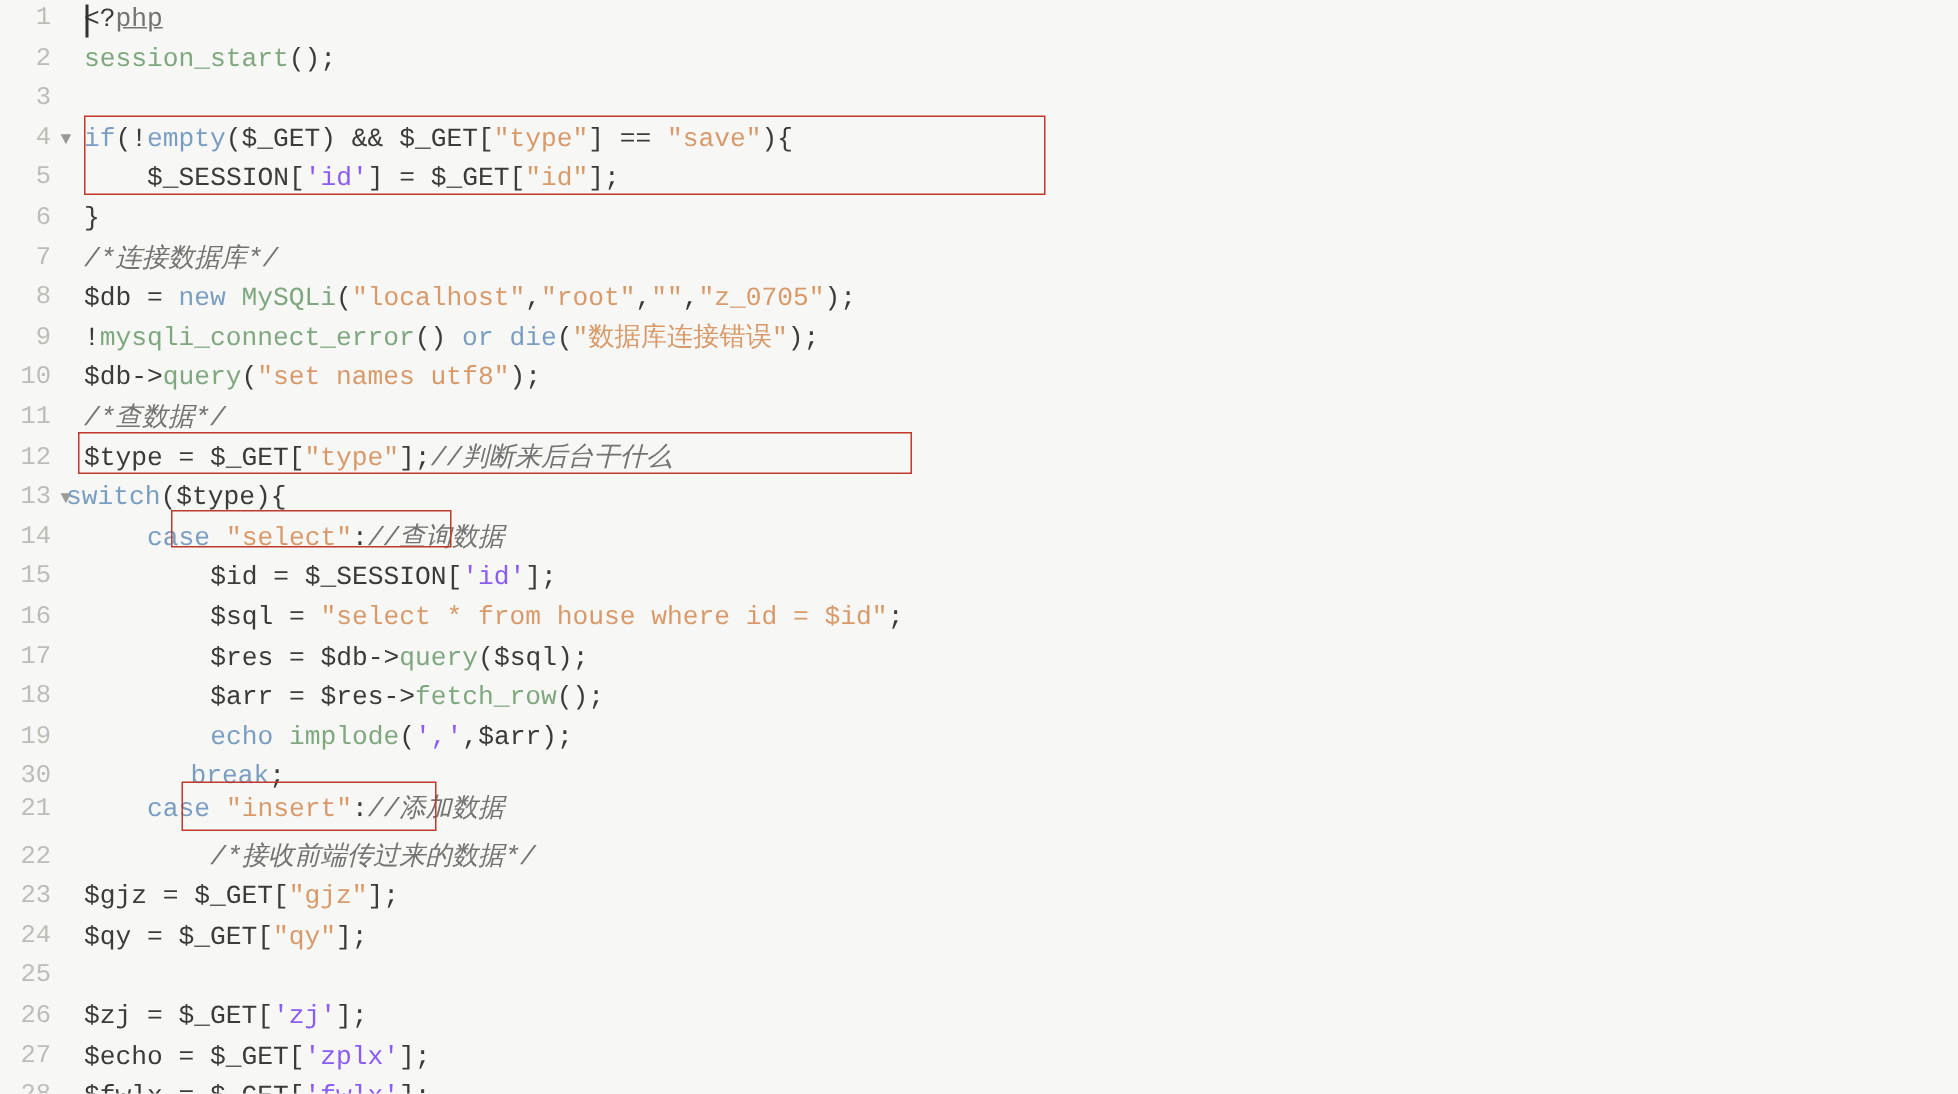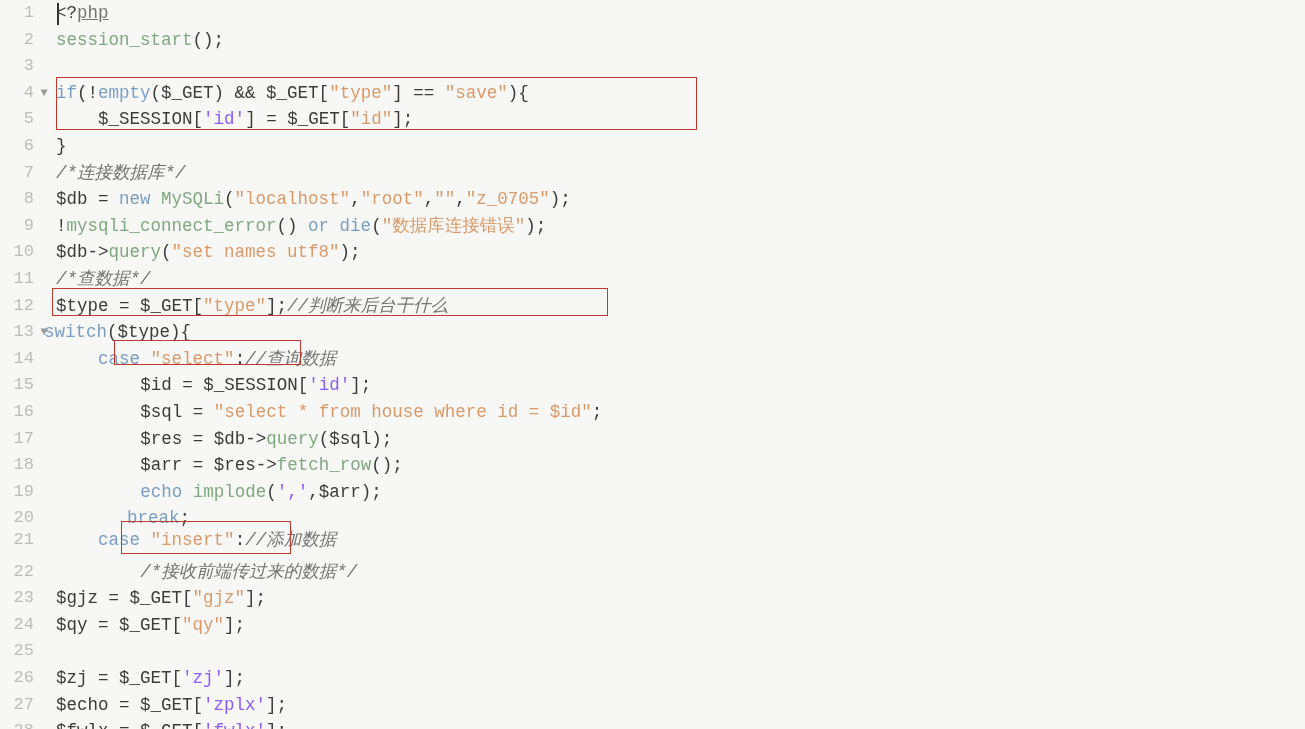--- a/index.html
+++ b/index.html
@@ -111,21 +111,21 @@
       <div class="line" style="top: 239.4px; position: absolute; left: 0px; right: 0px;"><span class="gutter-num">10</span><span class="code-text" style="left: 56px;"><span class="tok-var">$db</span><span class="tok-punc">-&gt;</span><span class="tok-fn">query</span><span class="tok-punc">(</span><span class="tok-str">"set names utf8"</span><span class="tok-punc">);</span></span></div>
       <div class="line" style="top: 266px; position: absolute; left: 0px; right: 0px;"><span class="gutter-num">11</span><span class="code-text" style="left: 56px;"><span class="tok-comment">/*查数据*/</span></span></div>
       <div class="line" style="top: 292.6px; position: absolute; left: 0px; right: 0px;"><span class="gutter-num">12</span><span class="code-text" style="left: 56px;"><span class="tok-var">$type</span><span class="tok-punc"> = </span><span class="tok-var">$_GET</span><span class="tok-punc">[</span><span class="tok-str">"type"</span><span class="tok-punc">];</span><span class="tok-comment">//判断来后台干什么</span></span></div>
       <div class="line" style="top: 319.2px; position: absolute; left: 0px; right: 0px;"><span class="gutter-num">13</span><span class="fold">▼</span><span class="code-text" style="left: 44px;"><span class="tok-kw">switch</span><span class="tok-punc">(</span><span class="tok-var">$type</span><span class="tok-punc">){</span></span></div>
       <div class="line" style="top: 345.8px; position: absolute; left: 0px; right: 0px;"><span class="gutter-num">14</span><span class="code-text" style="left: 98.08px;"><span class="tok-kw">case</span><span class="tok-punc"> </span><span class="tok-str">"select"</span><span class="tok-punc">:</span><span class="tok-comment">//查询数据</span></span></div>
       <div class="line" style="top: 372.4px; position: absolute; left: 0px; right: 0px;"><span class="gutter-num">15</span><span class="code-text" style="left: 140.16px;"><span class="tok-var">$id</span><span class="tok-punc"> = </span><span class="tok-var">$_SESSION</span><span class="tok-punc">[</span><span class="tok-str2">'id'</span><span class="tok-punc">];</span></span></div>
       <div class="line" style="top: 399px; position: absolute; left: 0px; right: 0px;"><span class="gutter-num">16</span><span class="code-text" style="left: 140.16px;"><span class="tok-var">$sql</span><span class="tok-punc"> = </span><span class="tok-str">"select * from house where id = $id"</span><span class="tok-punc">;</span></span></div>
       <div class="line" style="top: 425.6px; position: absolute; left: 0px; right: 0px;"><span class="gutter-num">17</span><span class="code-text" style="left: 140.16px;"><span class="tok-var">$res</span><span class="tok-punc"> = </span><span class="tok-var">$db</span><span class="tok-punc">-&gt;</span><span class="tok-fn">query</span><span class="tok-punc">(</span><span class="tok-var">$sql</span><span class="tok-punc">);</span></span></div>
       <div class="line" style="top: 452.2px; position: absolute; left: 0px; right: 0px;"><span class="gutter-num">18</span><span class="code-text" style="left: 140.16px;"><span class="tok-var">$arr</span><span class="tok-punc"> = </span><span class="tok-var">$res</span><span class="tok-punc">-&gt;</span><span class="tok-fn">fetch_row</span><span class="tok-punc">();</span></span></div>
       <div class="line" style="top: 478.8px; position: absolute; left: 0px; right: 0px;"><span class="gutter-num">19</span><span class="code-text" style="left: 140.16px;"><span class="tok-kw">echo</span><span class="tok-punc"> </span><span class="tok-fn">implode</span><span class="tok-punc">(</span><span class="tok-str2">','</span><span class="tok-punc">,</span><span class="tok-var">$arr</span><span class="tok-punc">);</span></span></div>
-      <div class="line" style="top: 505.4px; position: absolute; left: 0px; right: 0px;"><span class="gutter-num">20</span><span class="code-text" style="left: 127px; text-align: right;"><span class="tok-kw">break</span><span class="tok-punc">;</span></span></div>
+      <div class="line" style="top: 505.4px; position: absolute; left: 0px; right: 0px;"><span class="gutter-num">30</span><span class="code-text" style="left: 127px; text-align: right;"><span class="tok-kw">break</span><span class="tok-punc">;</span></span></div>
       <div class="line" style="top: 527px; position: absolute; left: 0px; right: 0px; padding-left: 16px;"><span class="gutter-num">21</span><span class="code-text" style="left: 98.08px;"><span class="tok-kw">case</span><span class="tok-punc"> </span><span class="tok-str">"insert"</span><span class="tok-punc">:</span><span class="tok-comment">//添加数据</span></span></div>
       <div class="line" style="top: 558.6px; position: absolute; left: 0px; right: 0px;"><span class="gutter-num">22</span><span class="code-text" style="left: 140.16px;"><span class="tok-comment">/*接收前端传过来的数据*/</span></span></div>
       <div class="line" style="top: 585.2px; position: absolute; left: 0px; right: 0px;"><span class="gutter-num">23</span><span class="code-text" style="left: 56px;"><span class="tok-var">$gjz</span><span class="tok-punc"> = </span><span class="tok-var">$_GET</span><span class="tok-punc">[</span><span class="tok-str">"gjz"</span><span class="tok-punc">];</span></span></div>
       <div class="line" style="top: 611.8px; position: absolute; left: 0px; right: 0px;"><span class="gutter-num">24</span><span class="code-text" style="left: 56px;"><span class="tok-var">$qy</span><span class="tok-punc"> = </span><span class="tok-var">$_GET</span><span class="tok-punc">[</span><span class="tok-str">"qy"</span><span class="tok-punc">];</span></span></div>
       <div class="line" style="top: 638.4px; position: absolute; left: 0px; right: 0px;"><span class="gutter-num">25</span></div>
       <div class="line" style="top: 665px; position: absolute; left: 0px; right: 0px;"><span class="gutter-num">26</span><span class="code-text" style="left: 56px;"><span class="tok-var">$zj</span><span class="tok-punc"> = </span><span class="tok-var">$_GET</span><span class="tok-punc">[</span><span class="tok-str2">'zj'</span><span class="tok-punc">];</span></span></div>
       <div class="line" style="top: 691.6px; position: absolute; left: 0px; right: 0px;"><span class="gutter-num">27</span><span class="code-text" style="left: 56px;"><span class="tok-var">$echo</span><span class="tok-punc"> = </span><span class="tok-var">$_GET</span><span class="tok-punc">[</span><span class="tok-str2">'zplx'</span><span class="tok-punc">];</span></span></div>
       <div class="line" style="top: 718.2px; position: absolute; left: 0px; right: 0px;"><span class="gutter-num">28</span><span class="code-text" style="left: 56px;"><span class="tok-var">$fwlx</span><span class="tok-punc"> = </span><span class="tok-var">$_GET</span><span class="tok-punc">[</span><span class="tok-str2">'fwlx'</span><span class="tok-punc">];</span></span></div>
     </div>
   <div id="anno-layer">

